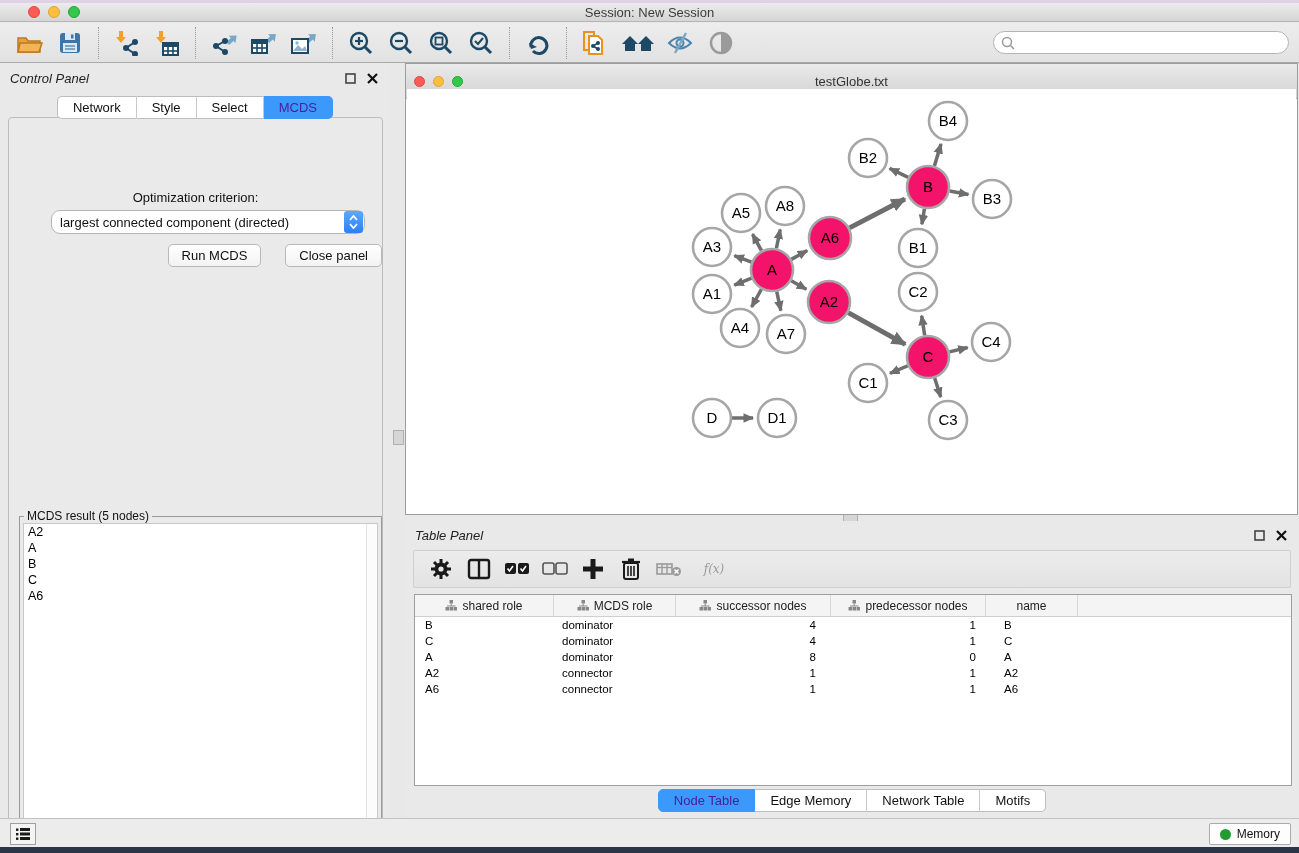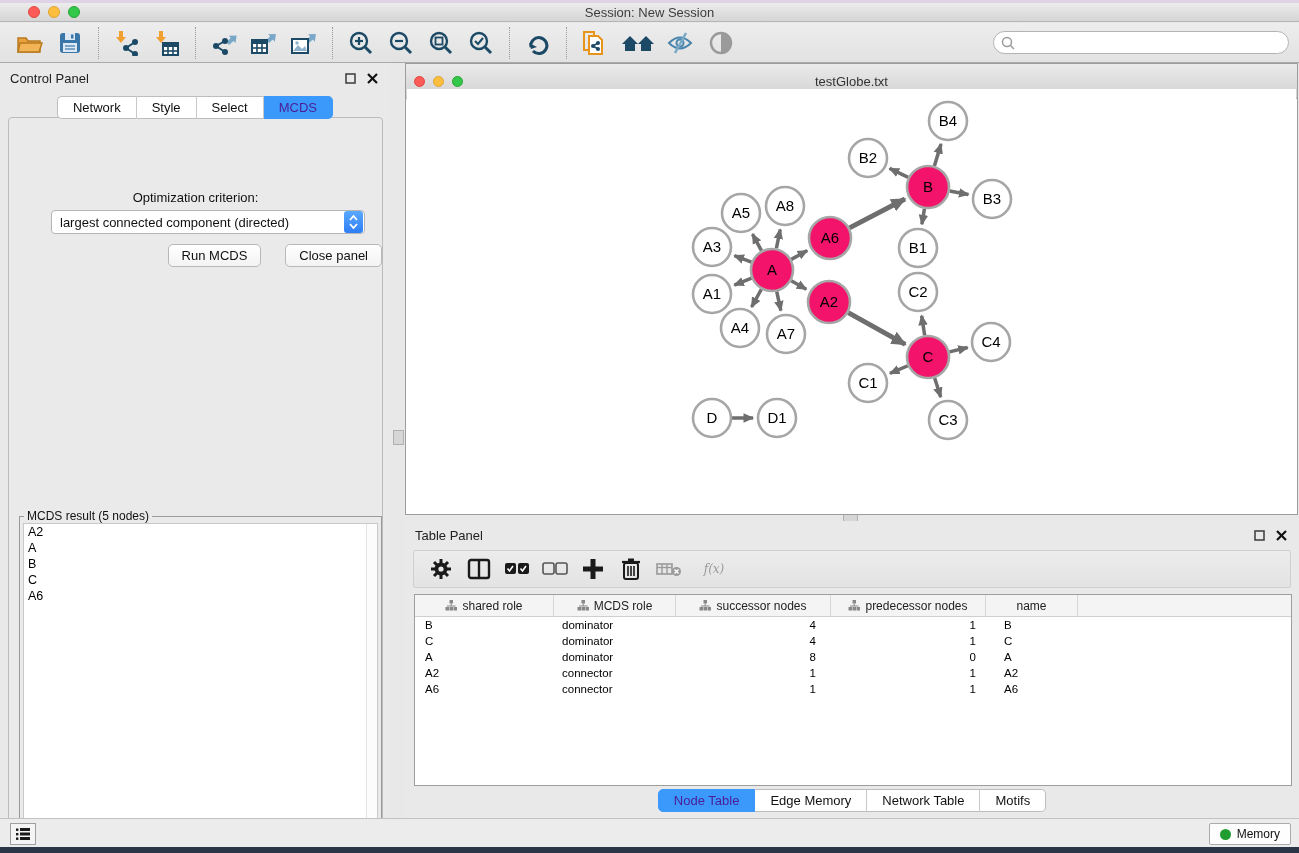--- a/index.html
+++ b/index.html
@@ -27,34 +27,34 @@
     display:flex; align-items:center; padding-left:10px; }
   .tbtn { width:34px; height:32px; display:flex; align-items:center; justify-content:center; margin:0 3px; }
   .sep { width:1px; height:32px; border-left:1px dotted #999; margin:0 8px; }
   .searchbox { position:absolute; right:10px; top:8px; width:296px; height:23px; background:#fff;
     border:1px solid #b3b3b3; border-radius:12px; display:flex; align-items:center; padding-left:7px; }
   .searchbox input { border:none; outline:none; flex:1; font-size:12px; background:transparent; }
 
   
   .control-panel { position:absolute; left:0; top:63px; width:390px; height:755px; background:#e9e9e9; }
   .panel-head { display:flex; align-items:center; height:30px; padding:0 10px; }
-  .panel-head .ptitle { font-size:13px; color:#222; flex:1; }
+  .panel-head .ptitle { font-size:13px; color:#222; flex:1;font-style:italic; }
   .winbtn { width:16px; height:16px; display:flex; align-items:center; justify-content:center; margin-left:6px; }
   .cp-box { position:absolute; left:8px; top:54px; width:375px; height:748px; border:1px solid #bcbcbc;
     border-radius:4px; background:#eaeaea; }
   .seg-bar { position:absolute; top:33px; left:0; right:0; display:flex; justify-content:center; z-index:5; }
   .seg { background:#fff; border-top:1px solid #bdbdbd; border-bottom:1px solid #bdbdbd;
     border-right:1px solid #c9c9c9; height:23px; line-height:21px; padding:0 15px; font-size:13px; color:#111;
     cursor:default; }
   .seg:first-child { border-left:1px solid #bdbdbd; border-radius:5px 0 0 5px; }
   .seg:last-child { border-radius:0 5px 5px 0; border-right:1px solid #bdbdbd; }
   .seg.active { background:#3B99FC; color:#4c1d95; border-color:#3B99FC; }
   .opt-label { position:absolute; top:72px; left:0; right:0; text-align:center; font-size:13px; color:#111; }
   .dropdown { position:absolute; top:92px; left:42px; width:314px; height:24px; background:#fff;
-    border:1px solid #b5b5b5; border-radius:4px; display:flex; align-items:center; }
+    border:1px solid #b5b5b5; border-radius:9px; display:flex; align-items:center; }
   .dropdown .dval { flex:1; font-size:13px; color:#111; padding-left:8px; white-space:nowrap; }
   .dropdown .stepper { width:19px; height:22px; margin-right:1px; border-radius:3px;
     background:linear-gradient(#5aa9fe,#2e7ef7); display:flex; flex-direction:column;
     align-items:center; justify-content:center; gap:2px; }
   .btn { background:linear-gradient(#ffffff,#f3f3f3); border:1px solid #b8b8b8; border-radius:5px;
     height:23px; font-size:13px; color:#111; padding:0 13px; font-family:"Liberation Sans",sans-serif; }
   .btn-row { position:absolute; top:126px; left:10px; right:0; display:flex; justify-content:flex-end; gap:24px; }
   .result-box { position:absolute; left:10px; top:398px; width:363px; height:340px;
     border:1px solid #9a9a9a; background:#eaeaea; }
   .result-legend { position:absolute; top:-8px; left:4px; background:#eaeaea; font-size:12px;

